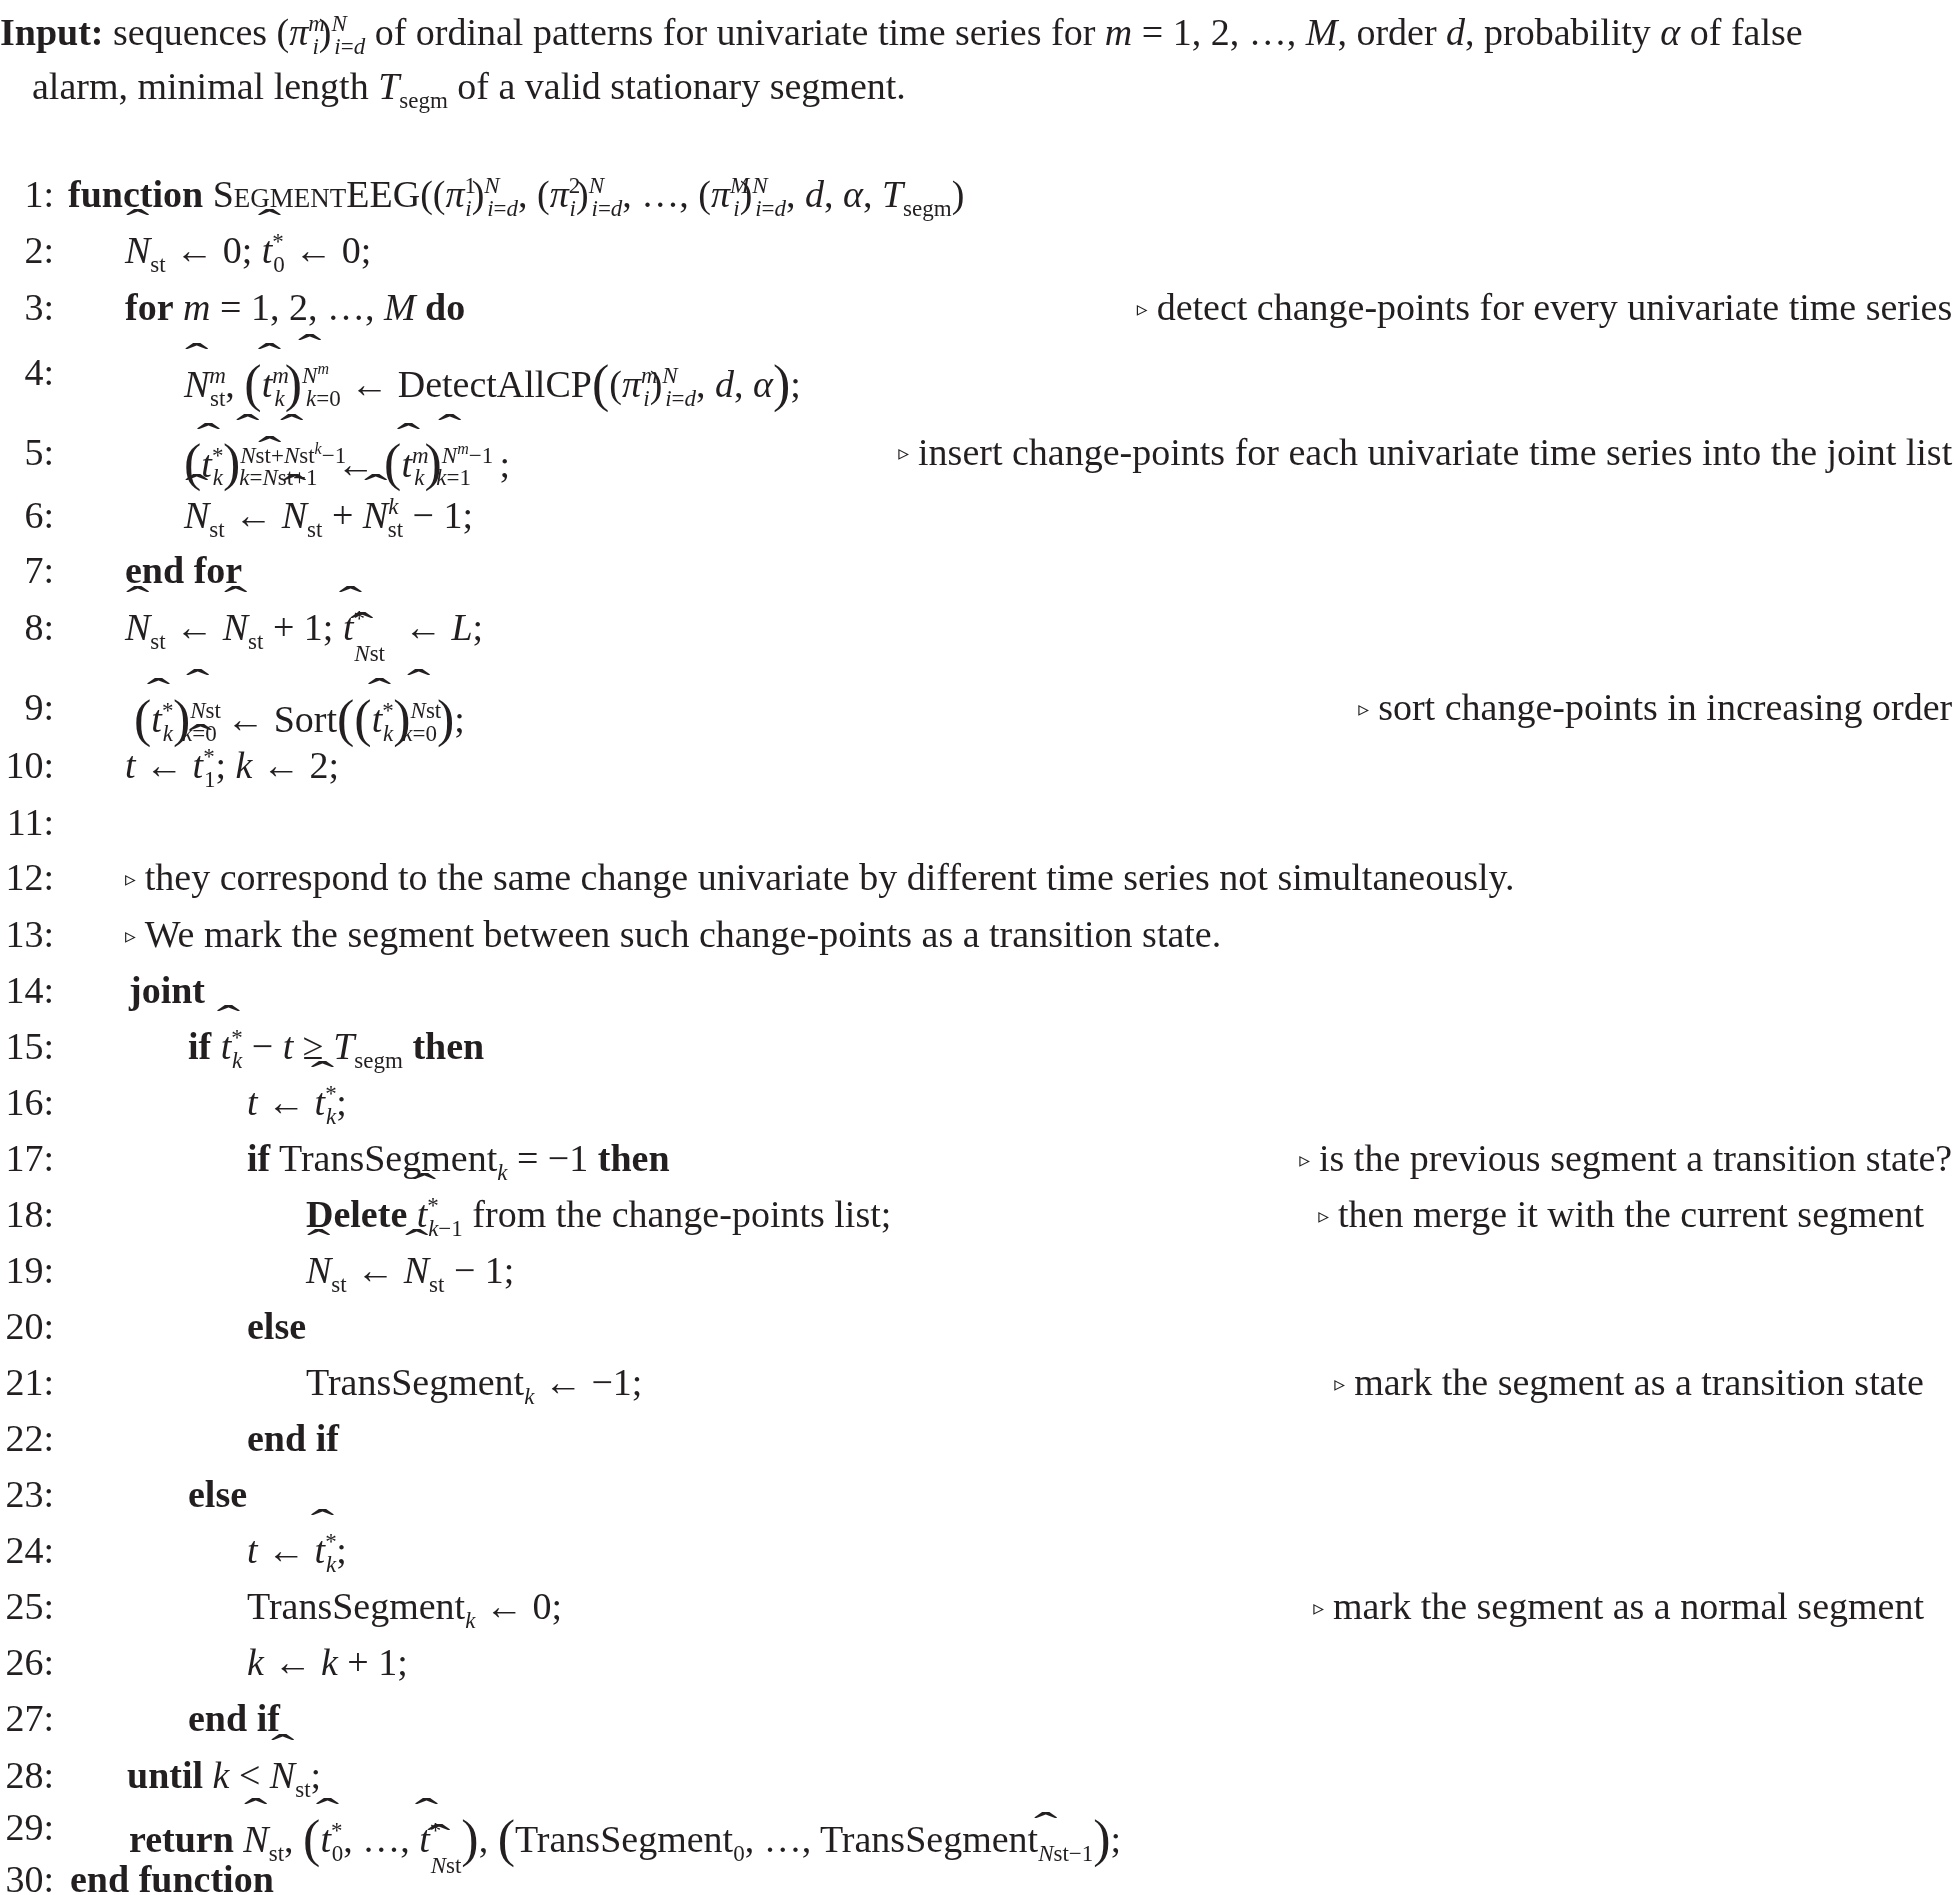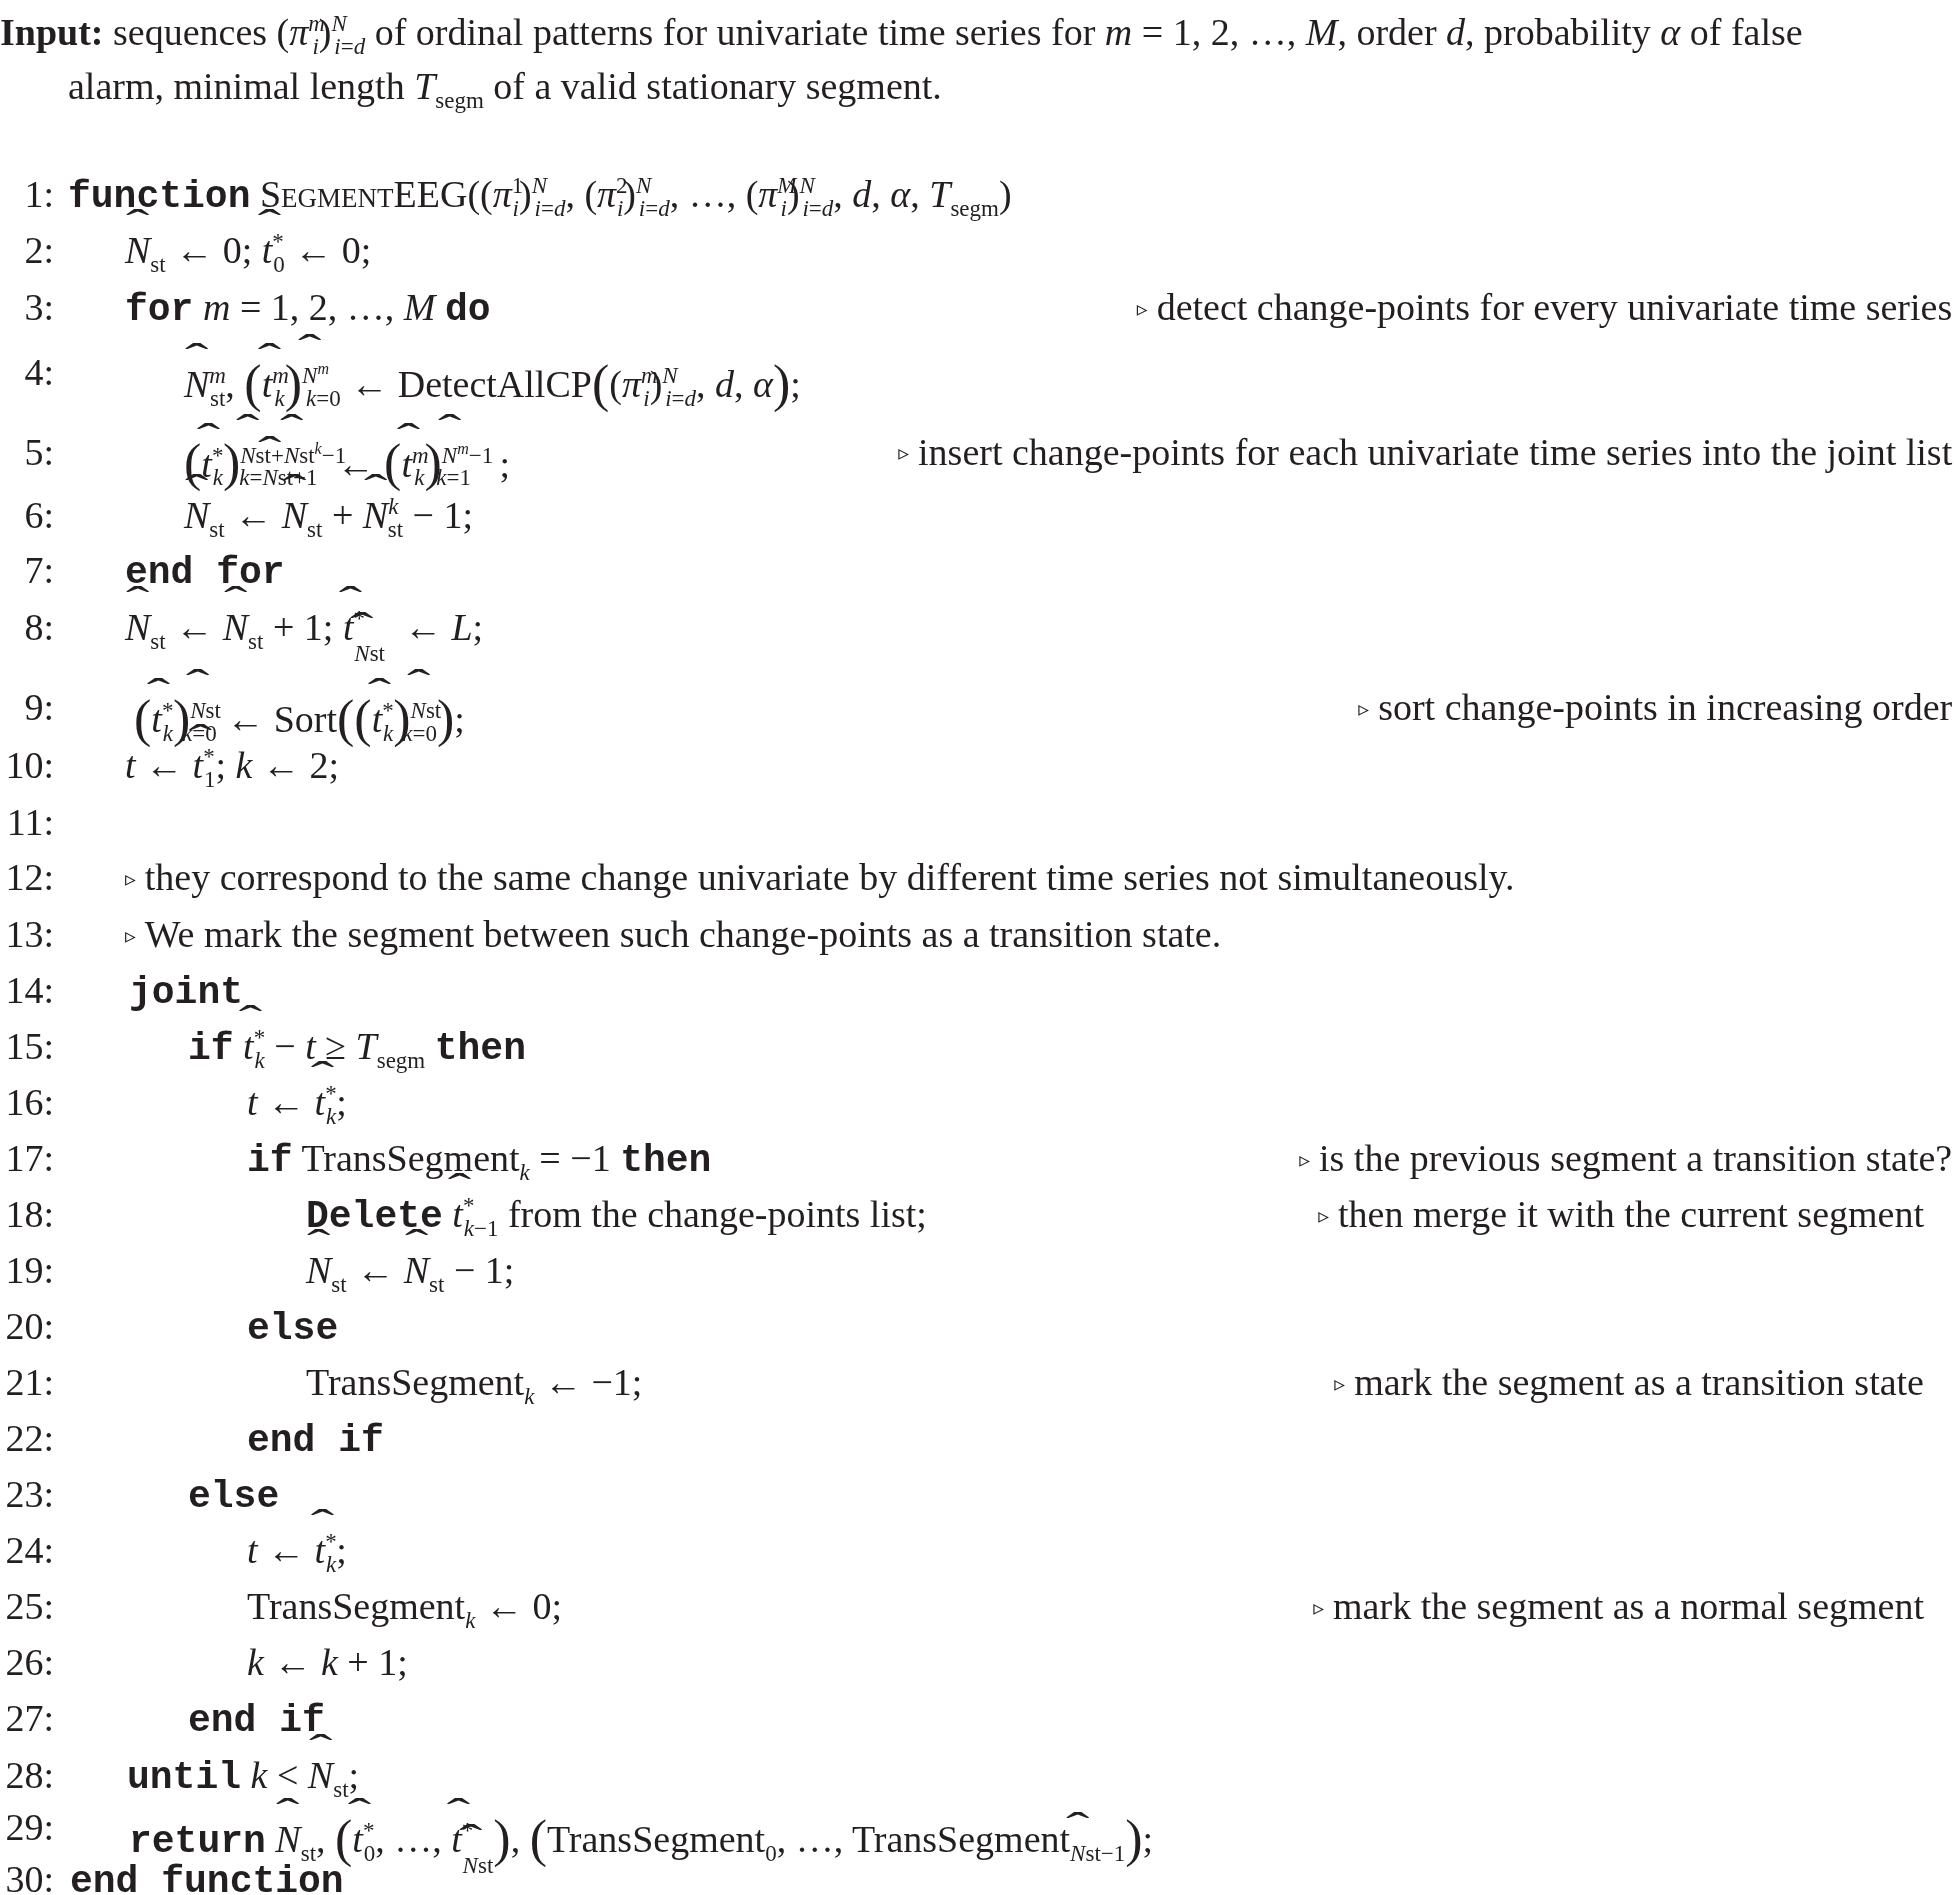--- a/index.html
+++ b/index.html
@@ -3,27 +3,27 @@
 <meta charset="utf-8">
 <style>
   html, body { margin:0; padding:0; background:#ffffff; }
   body {
     width:1954px; height:1896px; position:relative; overflow:hidden;
     font-family:"Liberation Serif","DejaVu Serif",serif; color:#231f20;
     font-size:38px;
   }
   .input-block { position:absolute; left:0; top:5.4px; width:1943px; line-height:54px; }
   .input-block .lbl { font-weight:bold; }
-  .input-block .cont { padding-left:68px; display:block; }
+  .input-block .cont { padding-left:32px; display:block; }
   .line { position:absolute; left:0; width:1954px; height:56px; white-space:nowrap; }
   .ln { position:absolute; left:0; width:54px; text-align:right; }
   .code { position:absolute; top:0; white-space:nowrap; }
   .cmt { position:absolute; right:1.8px; top:0; white-space:nowrap; }
   .tri { font-size:21.5px; position:relative; top:-4.5px; margin-right:9px; }
-  b { font-weight:bold;font-family:Liberation Mono, monospace; }
+  b { font-weight:bold; }
   i { font-style:italic; }
   .sc { font-variant:small-caps; }
   sub, sup { font-size:23px; line-height:0; }
   .hat { position:relative; display:inline-block; }
   .hat::before { content:"\02C6"; position:absolute; left:0; right:0; top:-27px; text-align:center; font-size:39px; transform:scaleX(1.8); }
   .big { font-size:52px; position:relative; top:3.6px; }
 </style>
 </head>
 <body>
 

